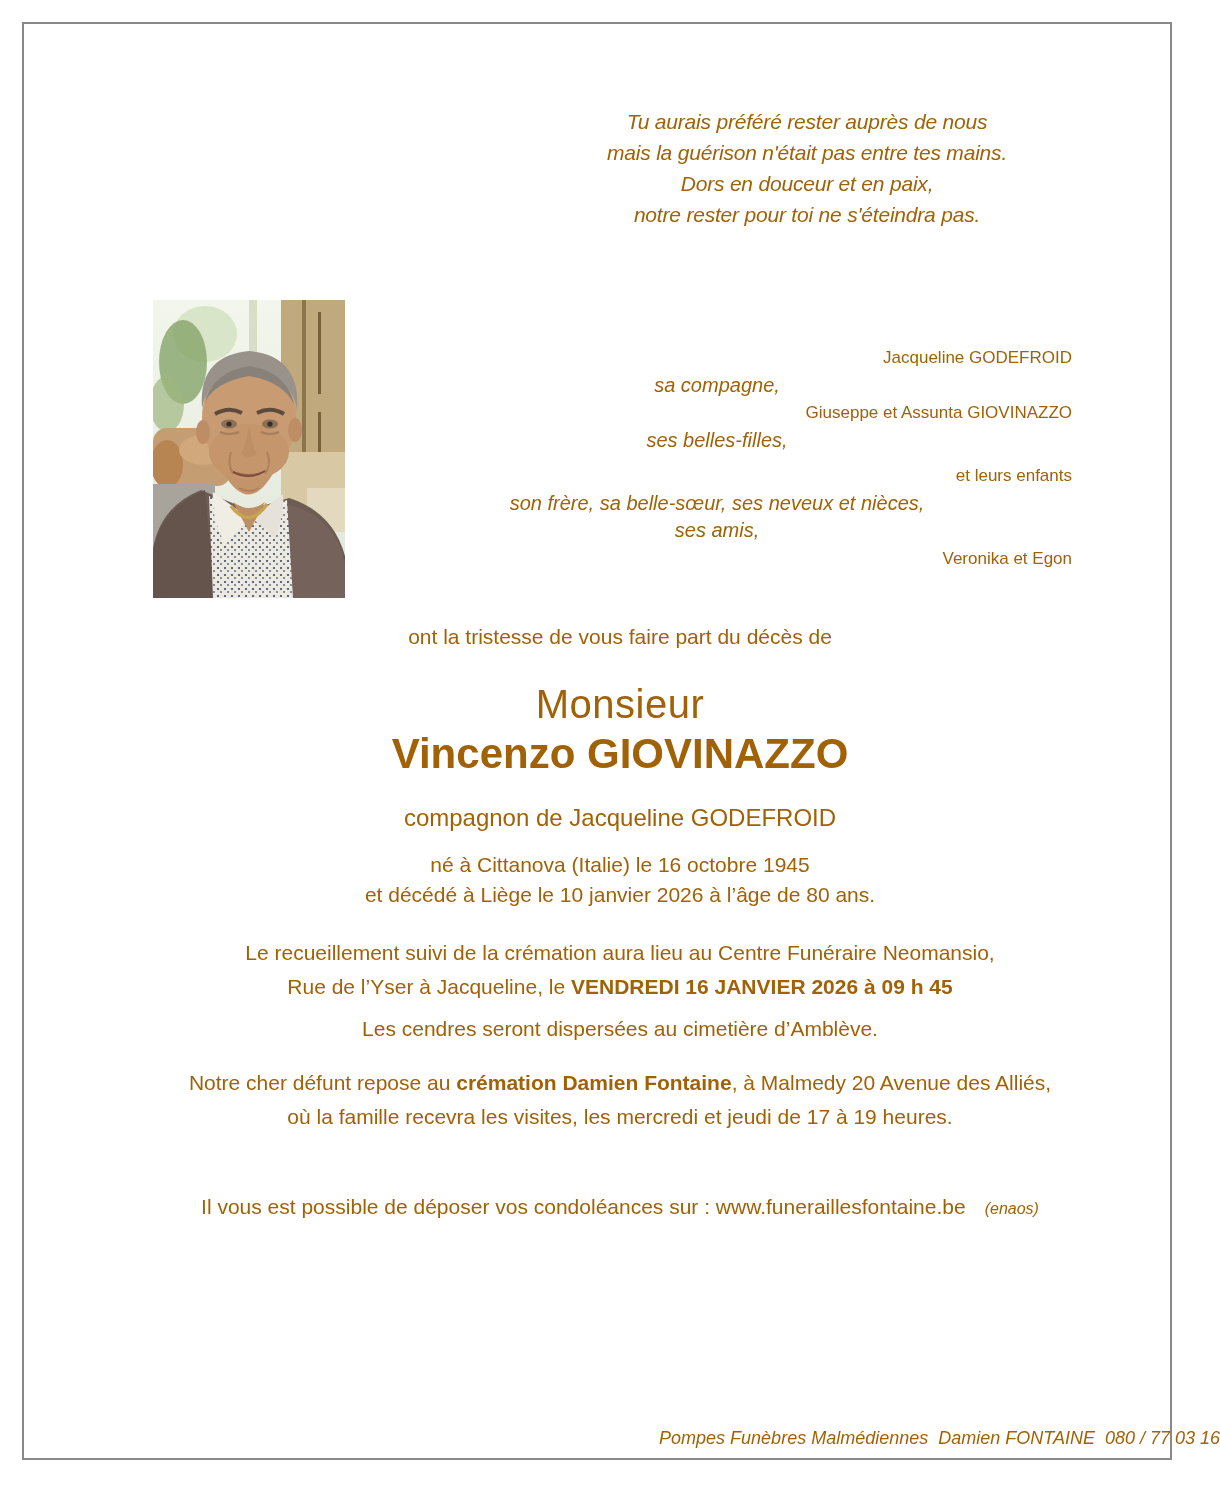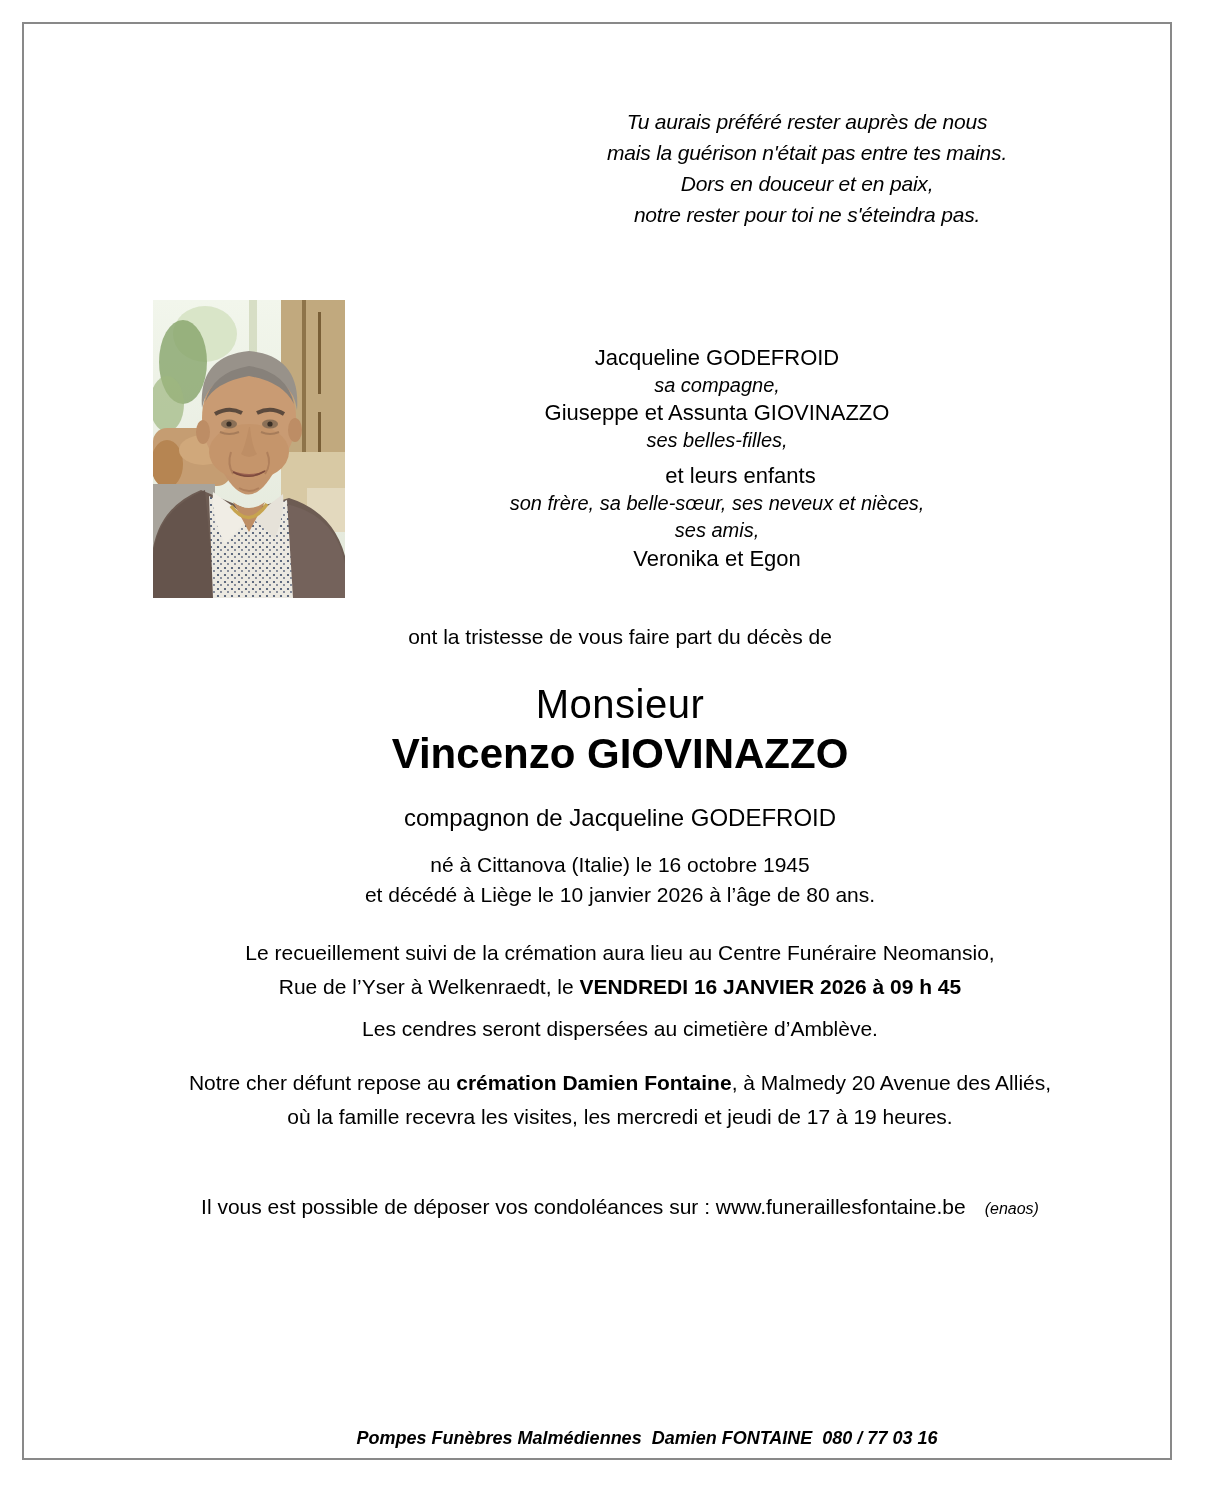--- a/index.html
+++ b/index.html
@@ -2,21 +2,21 @@
 <html><head>
 <meta charset="utf-8">
 <style>
   html,body { margin:0; padding:0; background:#ffffff; }
   .page {
     position:relative;
     width:1220px; height:1486px;
     background:#ffffff;
     overflow:hidden;
     font-family:"Liberation Sans", sans-serif;
-    color:#000000;
+    color:#a16207;
   }
   .frame {
     position:absolute;
     left:22px; top:22px;
     width:1146px; height:1434px;
     border:2px solid #898989;
     pointer-events:none;
   }
   .abs { position:absolute; }
 
@@ -31,43 +31,42 @@
   .photo-wrap {
     left:153px; top:300px;
     width:192px; height:298px;
   }
   .photo-wrap svg { display:block; filter:blur(0.4px) saturate(0.95); }
 
   .family {
     left:362px; top:344px; width:710px;
   }
   .frow { height:27.5px; line-height:27.5px; white-space:nowrap; }
-  .fname { font-size:22px; text-align:center; }
+  .fname { font-size:17px; text-align:right; }
   .fsub  { padding-left:47px;margin-top:8px; }
   .frel  { font-size:20px; font-style:italic; text-align:center; }
 
   .center-col { left:10px; width:1220px; text-align:center; }
 
   .intro       { top:622px; font-size:21px; line-height:30px; }
   .title       { top:680px; font-size:40px; line-height:48px; letter-spacing:0.5px; }
   .deceased    { top:728px; font-size:42px; line-height:52px; font-weight:bold; }
   .subtitle    { top:802px; font-size:24px; line-height:32px; }
   .birthdeath  { top:850px; font-size:21px; line-height:30px; }
   .ceremony    { top:936px; font-size:21px; line-height:34px; }
   .ashes       { top:1014px; font-size:21px; line-height:30px; }
   .visitation  { top:1066px; font-size:21px; line-height:34px; }
   .condolences { top:1192px; font-size:21px; line-height:30px; }
   .enaos { font-size:16px; font-style:italic; margin-left:19px; }
 
   .footer {
     left:74px; top:1428px; width:1146px;
-    text-align:center;
+    text-align:right;
     font-size:18px; font-style:italic;
     white-space:pre-wrap;
-    font-weight:bold;
   }
   b { font-weight:bold; }
 </style>
 </head>
 <body>
 
 <div class="page">
   <div class="frame"></div>
 
   <div class="abs poem">
@@ -166,21 +165,21 @@
   <div class="abs center-col deceased">Vincenzo GIOVINAZZO</div>
   <div class="abs center-col subtitle">compagnon de Jacqueline GODEFROID</div>
 
   <div class="abs center-col birthdeath">
     <div>né à Cittanova (Italie) le 16 octobre 1945</div>
     <div>et décédé à Liège le 10 janvier 2026 à l’âge de 80 ans.</div>
   </div>
 
   <div class="abs center-col ceremony">
     <div>Le recueillement suivi de la crémation aura lieu au Centre Funéraire Neomansio,</div>
-    <div><span>Rue de l’Yser à Welkenraedt, le </span><b>VENDREDI 16 JANVIER 2026 à 09 h 45</b></div>
+    <div><span>Rue de l’Yser à Jacqueline, le </span><b>VENDREDI 16 JANVIER 2026 à 09 h 45</b></div>
   </div>
   <div class="abs center-col ashes">Les cendres seront dispersées au cimetière d’Amblève.</div>
 
   <div class="abs center-col visitation">
     <div><span>Notre cher défunt repose au </span><b>crémation Damien Fontaine</b><span>, à Malmedy 20 Avenue des Alliés,</span></div>
     <div>où la famille recevra les visites, les mercredi et jeudi de 17 à 19 heures.</div>
   </div>
 
   <div class="abs center-col condolences">
     <span>Il vous est possible de déposer vos condoléances sur : www.funeraillesfontaine.be</span><span class="enaos">(enaos)</span>

